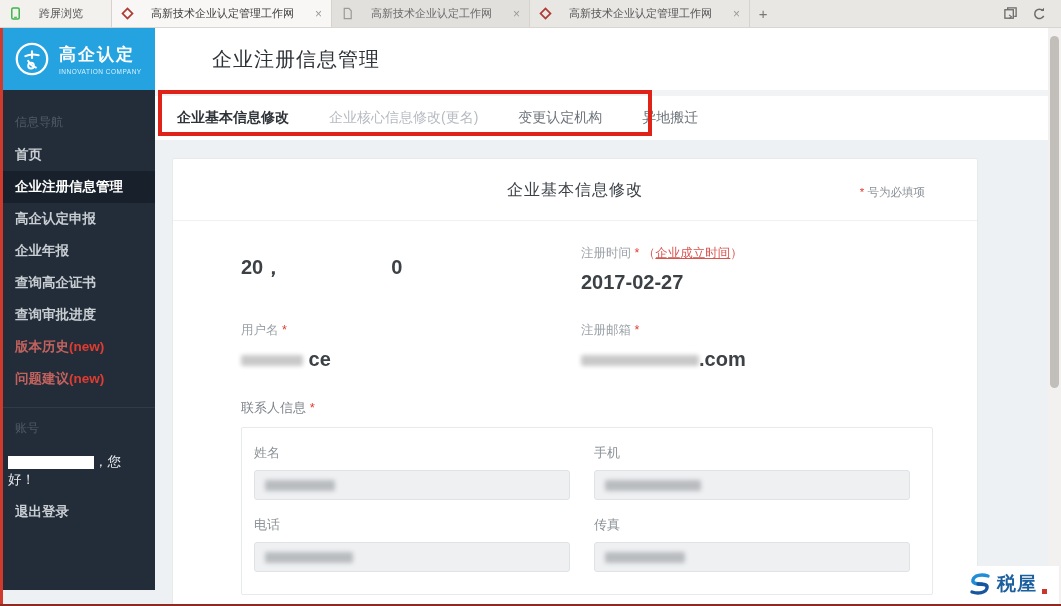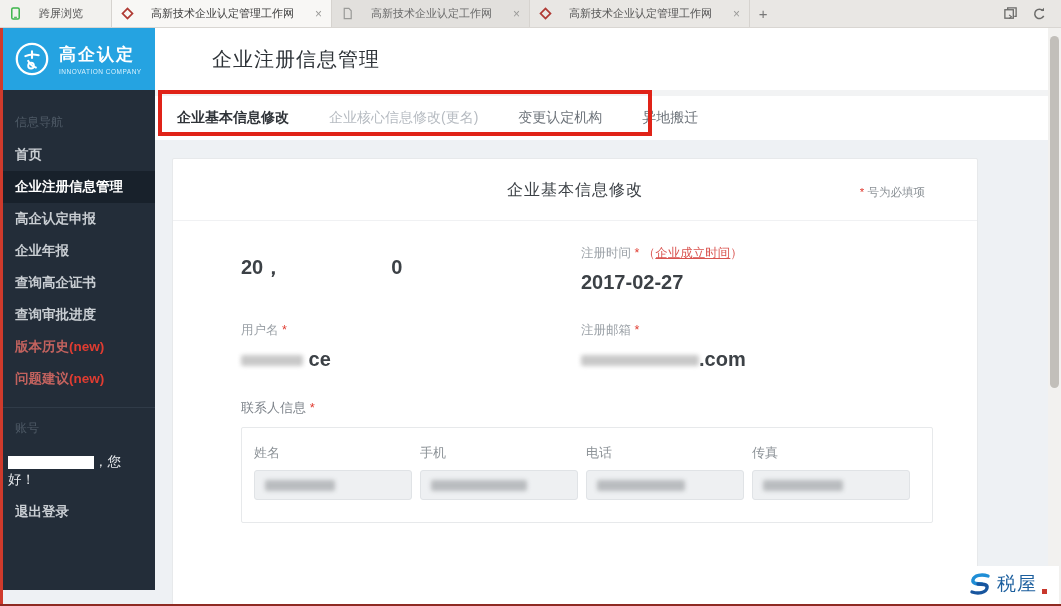--- a/index.html
+++ b/index.html
@@ -66,33 +66,33 @@
   .flabel { font-size:12.5px; color:#9aa0a6; }
   .fvalue { margin-top:9px; font-size:20px; font-weight:bold; color:#3c4146; }
   .red-note { color:#d9534f; }
   .red-note u { text-decoration:underline; }
   .blur-bar { display:inline-block; height:11px; border-radius:2px; background:#c9c9c9;
     filter:blur(2px); vertical-align:middle; }
   .gap-blank { display:inline-block; width:108px; }
   .sec-label { font-size:13px; color:#7d838a; margin-bottom:10px; }
   .subbox { border:1px solid #e7e9eb; border-radius:2px; padding:16px 22px 22px 12px;
     margin-bottom:22px; }
-  .subgrid { display:grid; grid-template-columns:1fr 1fr 1fr 1fr; column-gap:24px; row-gap:16px;gap:8px; }
+  .subgrid { display:grid; grid-template-columns:1fr 1fr; column-gap:24px; row-gap:16px; }
   .inlabel { font-size:13px; color:#8b9196; margin-bottom:8px; }
   .input { height:30px; background:#eef0f2; border:1px solid #e0e3e6; border-radius:3px;
     display:flex; align-items:center; padding-left:10px; }
   .input .blur-bar { background:#b9bcbf; }
   
   .scrollbar { position:absolute; right:0; top:28px; bottom:0; width:13px; background:#f2f1ef; z-index:35; }
   .scroll-thumb { position:absolute; left:2px; top:8px; width:9px; height:352px;
     background:#c2bfba; border-radius:5px; }
   
   .taxhouse { position:absolute; right:2px; bottom:2px; z-index:45; background:#fff;
     display:flex; align-items:center; gap:5px; padding:5px 12px 7px 16px; }
-  .tax-text { font-size:19px; font-weight:normal; color:#1c5f9e; letter-spacing:1px; }
+  .tax-text { font-size:19px; font-weight:bold; color:#1c5f9e; letter-spacing:1px; }
   .tax-dot { width:5px; height:5px; background:#c8372c; align-self:flex-end; margin-bottom:3px; }
 </style>
 </head>
 <body>
 
 <div class="tabbar">
   <div class="btab first">
     <svg class="fav" viewBox="0 0 14 14">
         <rect x="3" y="1" width="8" height="12" rx="1.5" fill="none" stroke="#3db54a" stroke-width="1.6"></rect>
         <rect x="5.5" y="10.5" width="3" height="1.2" fill="#3db54a"></rect>

